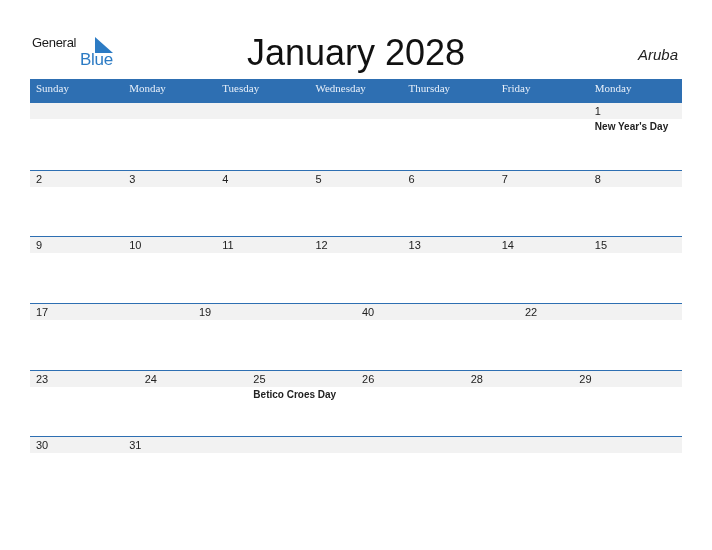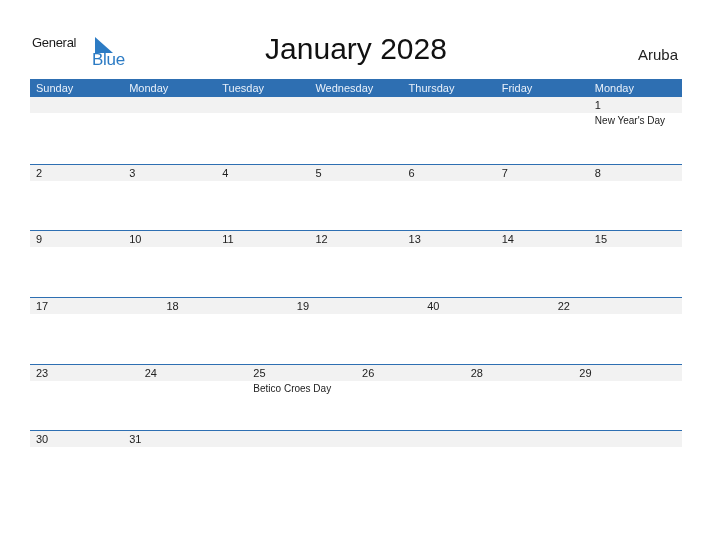--- a/index.html
+++ b/index.html
@@ -1,35 +1,35 @@
 <!DOCTYPE html>
 <html><head>
 <meta charset="utf-8">
 <style>
   html, body { margin: 0; padding: 0; background: #ffffff; }
   body { width: 712px; height: 550px; position: relative; overflow: hidden;
          font-family: "Liberation Sans", sans-serif; color: #222; }
   .logo { position: absolute; left: 32px; top: 35px; width: 90px; height: 34px; }
   .logo .general { position: absolute; left: 0; top: 0; font-size: 13px; color: #1a1a1a; letter-spacing: -0.3px; }
-  .logo .blue { position: absolute; left: 48px; top: 15px; font-size: 17px; color: #2c7bc4; letter-spacing: -0.3px; margin-left: 12px; }
+  .logo .blue { position: absolute; left: 48px; top: 15px; font-size: 17px; color: #2c7bc4; letter-spacing: -0.3px; }
   .logo .tri { position: absolute; left: 63px; top: 2px; width: 0; height: 0;
                border-left: 18px solid #2c7bc4; border-top: 16px solid transparent; }
   .title { position: absolute; left: 0; right: 0; top: 32px; text-align: center;
-           font-size: 30px; color: #111; }
-  .country { position: absolute; right: 34px; top: 46px; font-size: 15px; color: #222; }
+           font-size: 36px; color: #111; }
+  .country { position: absolute; right: 34px; top: 46px; font-size: 15px; color: #222; font-style: italic; }
   .cal { position: absolute; left: 30px; top: 79px; width: 652px; }
-  .hdr { display: flex; height: 18px; background: #2e6fb2; }
+  .hdr { display: flex; height: 24px; background: #2e6fb2; font-family: Liberation Serif, serif; }
   .hdr div { flex: 1; color: #e8f0fa; font-size: 11px; line-height: 18px; padding-left: 6px; }
   .week { position: relative; height: 66.7px; }
   .week.b { border-top: 1px solid #2e6fb2; box-sizing: border-box; }
   .strip { position: absolute; left: 0; right: 0; top: 0; height: 16px; background: #f2f2f2; }
   .days { position: absolute; left: 0; right: 0; top: 0; bottom: 0; display: flex; }
   .day { flex: 1; position: relative; padding-left: 6px; }
   .day .num { font-size: 11px; line-height: 16px; color: #222; display: block; }
-  .day .hol { font-size: 10px; line-height: 14px; color: #222; display: block; margin-top: 1px; }
+  .day .hol { font-size: 10px; line-height: 14px; color: #222; display: block; margin-top: 1px; font-weight: bold; }
 </style>
 </head>
 <body>
 
 <div class="logo">
   <span class="general">General</span>
   <span class="tri"></span>
   <span class="blue">Blue</span>
 </div>
 
@@ -126,23 +126,20 @@
           </div>
         </div>
       </div>
       <div class="week b">
         <div class="strip"></div>
         <div class="days">
           <div class="day">
             <span class="num">17</span>
           </div>
           <div class="day">
-            <span class="num">18</span>
-          </div>
-          <div class="day">
             <span class="num">19</span>
           </div>
           <div class="day">
             <span class="num">40</span>
           </div>
           <div class="day">
             <span class="num">22</span>
           </div>
         </div>
       </div>

